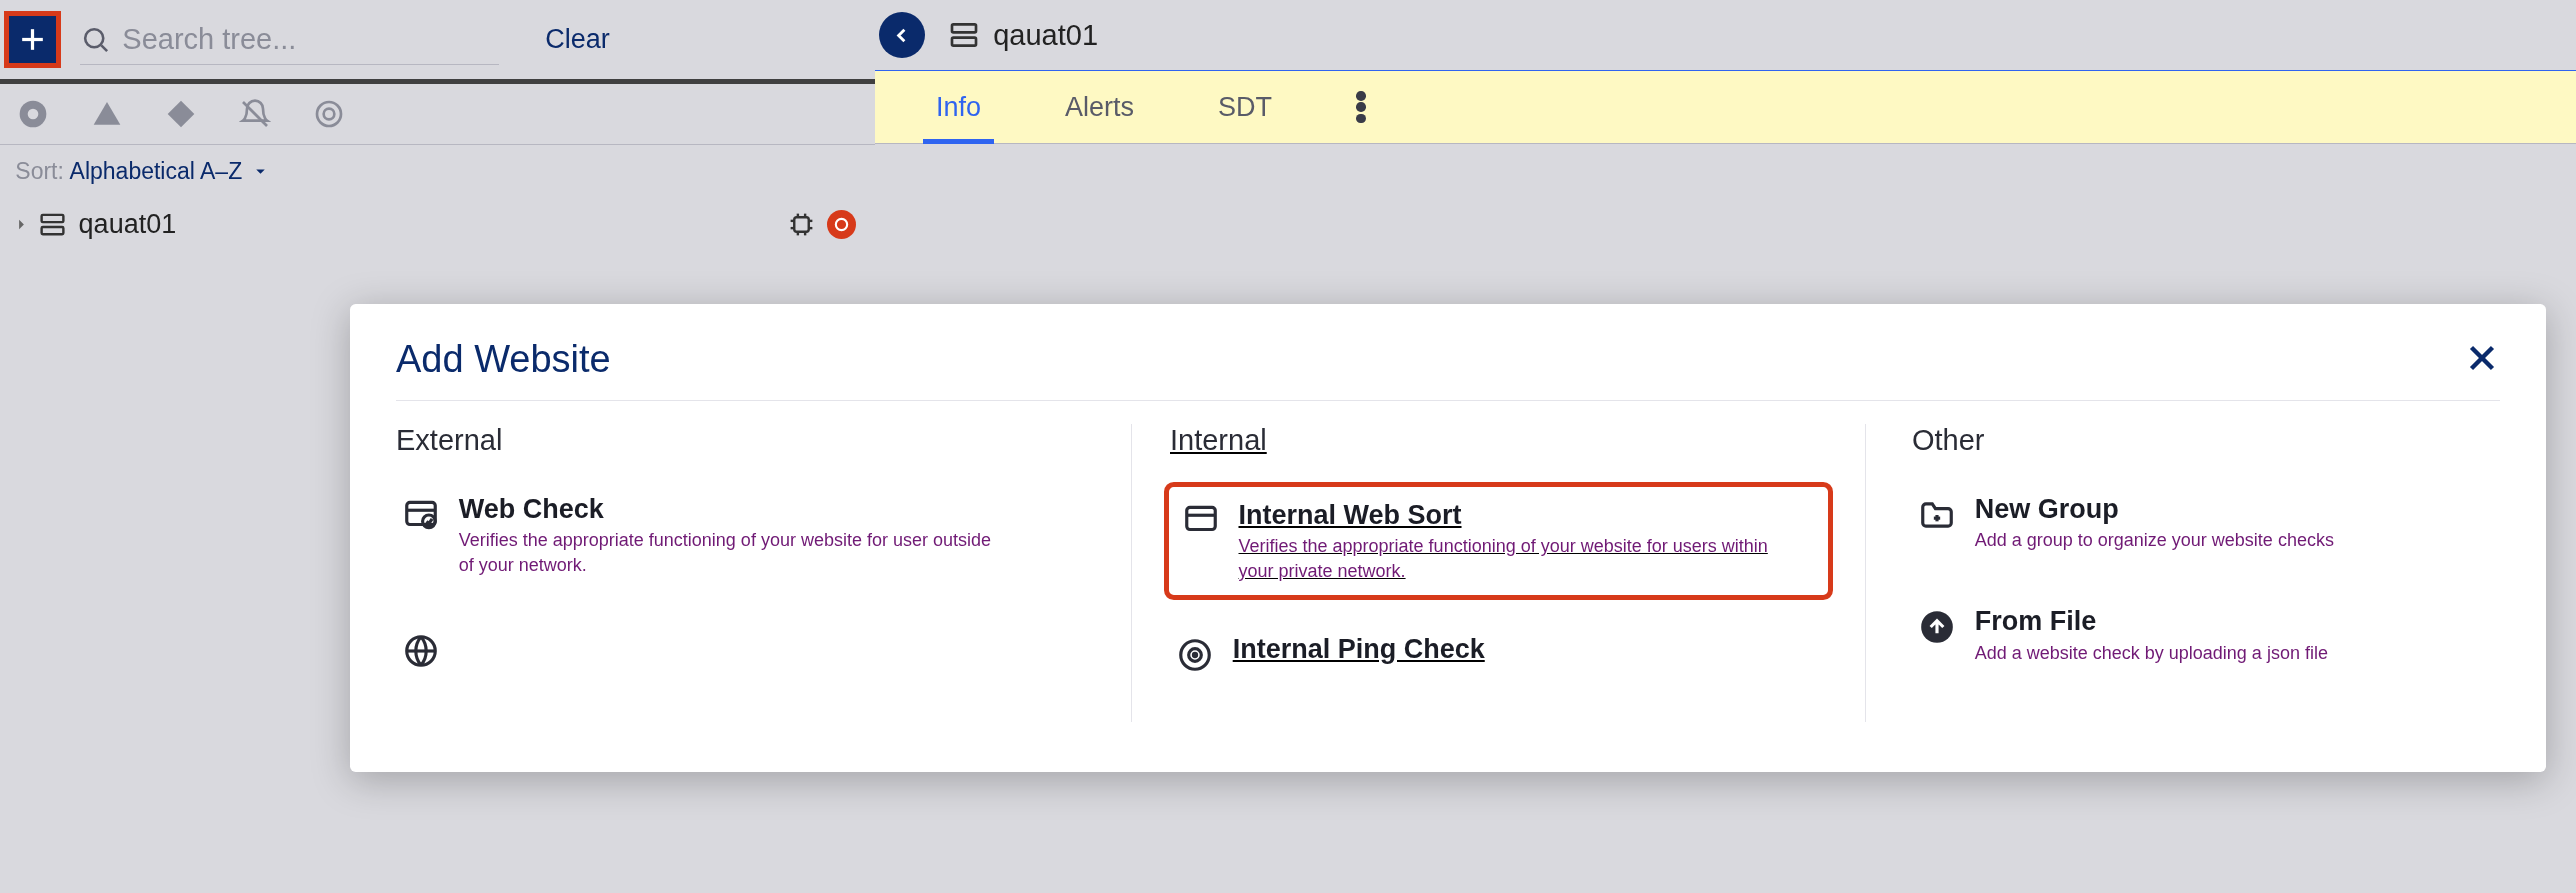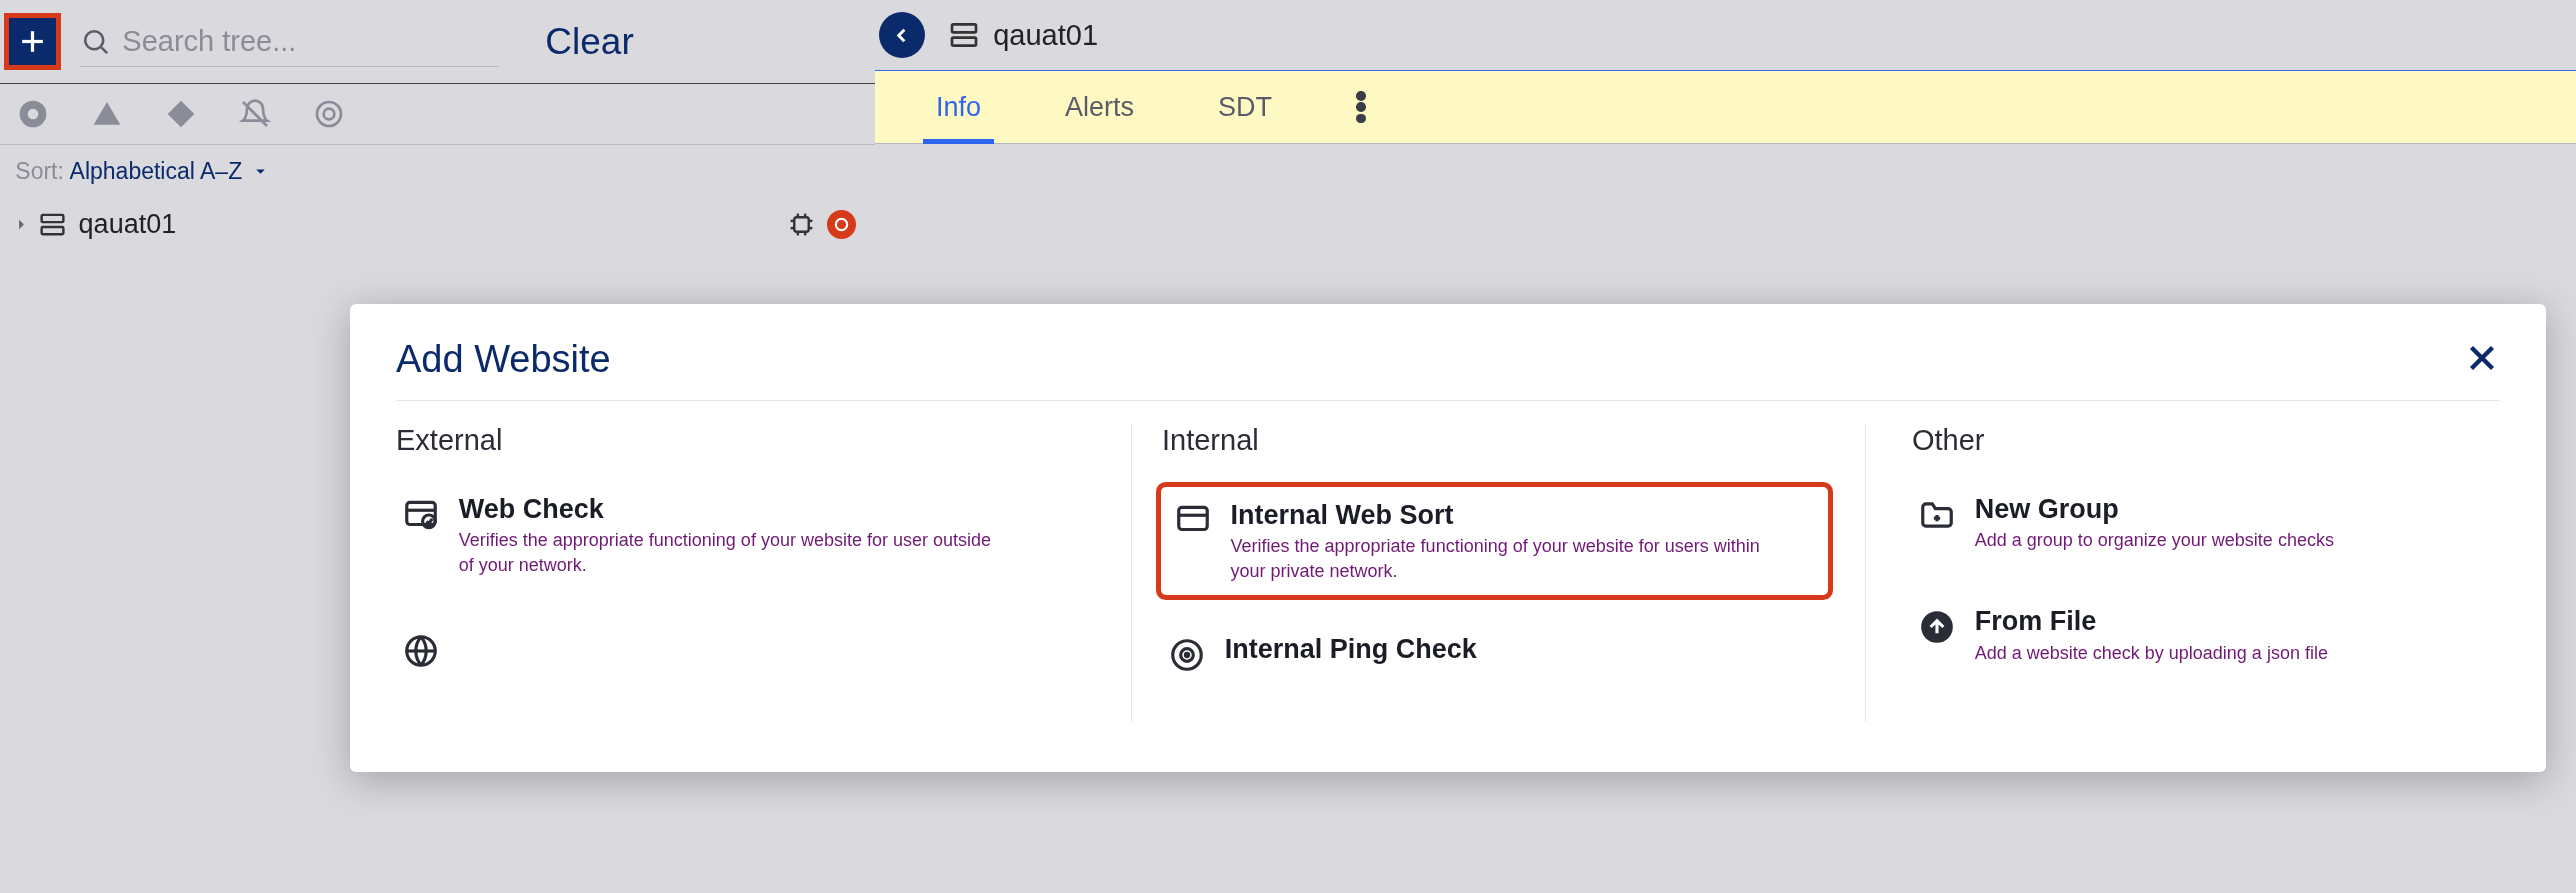--- a/index.html
+++ b/index.html
@@ -2,39 +2,39 @@
 <html><head>
 <meta charset="utf-8">
 <style>
   * { box-sizing: border-box; margin: 0; padding: 0; }
   html, body { width: 2576px; height: 894px; font-family: -apple-system, BlinkMacSystemFont, "Segoe UI", Arial, sans-serif; background:#d9d9de; }
   body { position: relative; transform-origin: top left; }
 
   
   .top-bar {
     display:flex; align-items:center; height:84px; padding:0 11.5px 0 3.8px;
-    border-bottom:1px solid #404040; background:#d9d9de;
+    border-bottom:5px solid #404040; background:#d9d9de;
   }
   .add-btn {
     width:57px; height:57px; display:flex; align-items:center; justify-content:center;
     background:#0a2a6b; border:5.7px solid #d73a1a; cursor:pointer; margin-right:19px;
   }
   .add-btn svg { width:31px; height:31px; }
 
   .search-wrap {
     display:flex; align-items:center; flex:0 0 363px; border-bottom:1.9px solid #b7b7c1;
     height:50px; margin-right:46px;
   }
   .search-icon { width:31px; height:31px; color:#5a5c6a; margin-right:11.5px; }
   .search-input {
     border:none; background:transparent; font-size:29px; color:#717380; outline:none; flex:1;
     font-family:inherit;
   }
   .search-input::placeholder { color:#8a8c98; }
-  .clear-link { color:#0a2a6b; font-size:37px; cursor:pointer; }
+  .clear-link { color:#0a2a6b; font-size:27px; cursor:pointer; }
 
   
   .icon-row {
     display:flex; align-items:center; gap:42px; height:61px; padding-left:17px;
     border-bottom:1px solid #b7b7c1;
   }
   .icon-row .ficon { width:32px; height:32px; color:#8a8c98; cursor:pointer; }
 
   
   .sort-row {
@@ -89,21 +89,21 @@
     border-radius:5.7px; box-shadow:0 7.6px 38px rgba(0,0,0,.25);
     padding:34px 46px 50px 46px;
   }
   .modal-head { display:flex; align-items:center; justify-content:space-between; margin-bottom:23px; padding-bottom:19px; border-bottom:1.9px solid #e4e4ea;}
   .modal-title { font-size:38px; color:#0a2a6b; font-weight:400;}
   .modal-close { cursor:pointer; color:#0a2a6b;}
   .modal-close svg { width:36px; height:36px;}
 
   .modal-cols { display:flex; }
   .modal-col { flex:0 0 735px; padding-right:38px; }
-  .modal-col:nth-child(2){ border-left:1.9px solid #e4e4ea; border-right:1.9px solid #e4e4ea; padding-left:30px; padding-right:38px; flex:0 0 735px;}
+  .modal-col:nth-child(2){ border-left:1.9px solid #e4e4ea; border-right:1.9px solid #e4e4ea; padding-left:38px; padding-right:38px; flex:0 0 735px;text-decoration:underline;}
   .modal-col:nth-child(3){ padding-left:46px; flex:1;}
   .col-head { font-size:29px; color:#2a2c36; margin-bottom:31px; font-weight:400;}
 
   .opt { display:flex; gap:19px; margin-bottom:42px; cursor:pointer; padding:5.7px; border-radius:3.8px;}
   .opt.highlight { outline:5.7px solid #d73a1a; outline-offset:1.9px; padding:11.5px; margin-bottom:34px;}
   .opt .oic { width:38px; height:38px; color:#2a2c36; flex-shrink:0; margin-top:1.9px;}
   .opt-title { font-size:27px; color:#1b1d26; font-weight:600; margin-bottom:3.8px;}
   .opt-desc  { font-size:18px; color:#701a75; line-height:1.35; max-width:535px;}
 
 </style>

